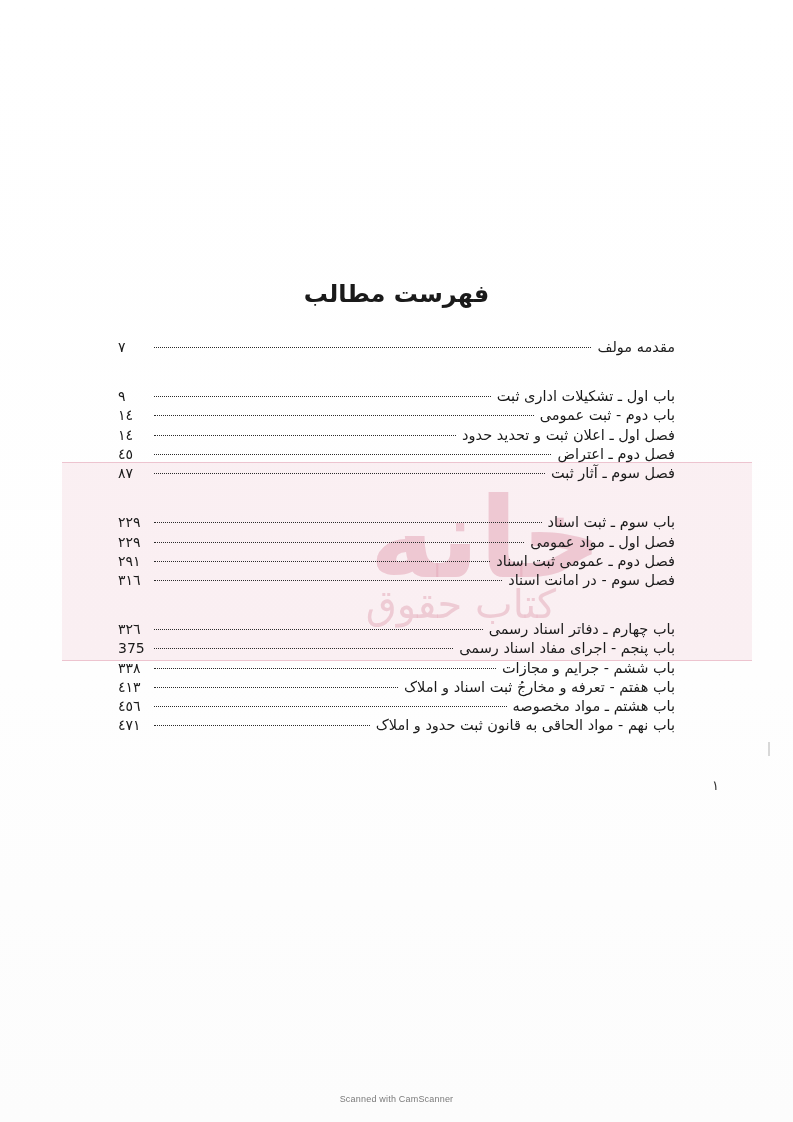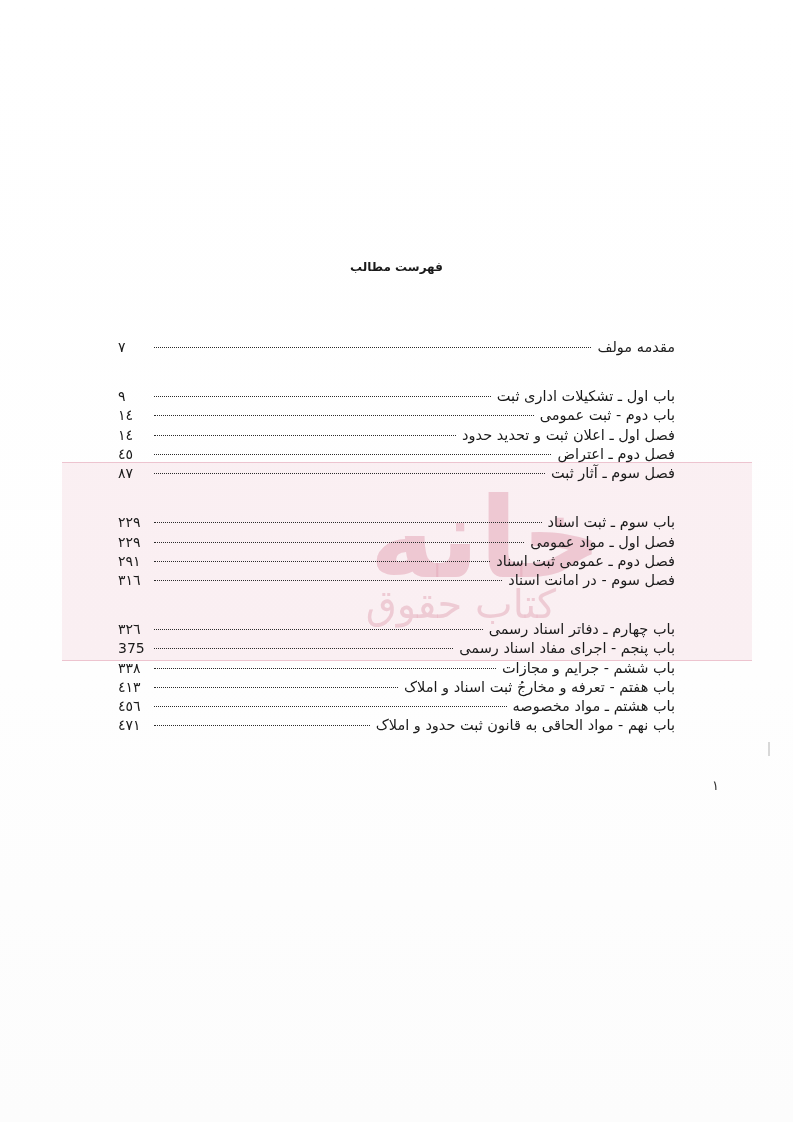--- a/index.html
+++ b/index.html
@@ -66,25 +66,25 @@
 
   .content {
     position: absolute;
     left: 0;
     right: 0;
     top: 0;
   }
 
   .toc-title {
     position: absolute;
-    top: 260px;
+    top: 280px;
     left: 0;
     right: 0;
     text-align: center;
-    font-size: 12px;
+    font-size: 24px;
     font-weight: bold;
     letter-spacing: 0.5px;
   }
 
   .toc {
     position: absolute;
     top: 340px;
     right: 118px;
     left: 118px;
   }
@@ -263,13 +263,14 @@
           <span class="dots"></span>
           <span class="page-num">٤٧١</span>
         </div>
       </div>
 
     </div>
   </div>
 
   <div class="folio">١</div>
   <div class="edge-mark"></div>
+  <div class="scanner-note">Scanned with CamScanner</div>
 </div>
 
 </body></html>

